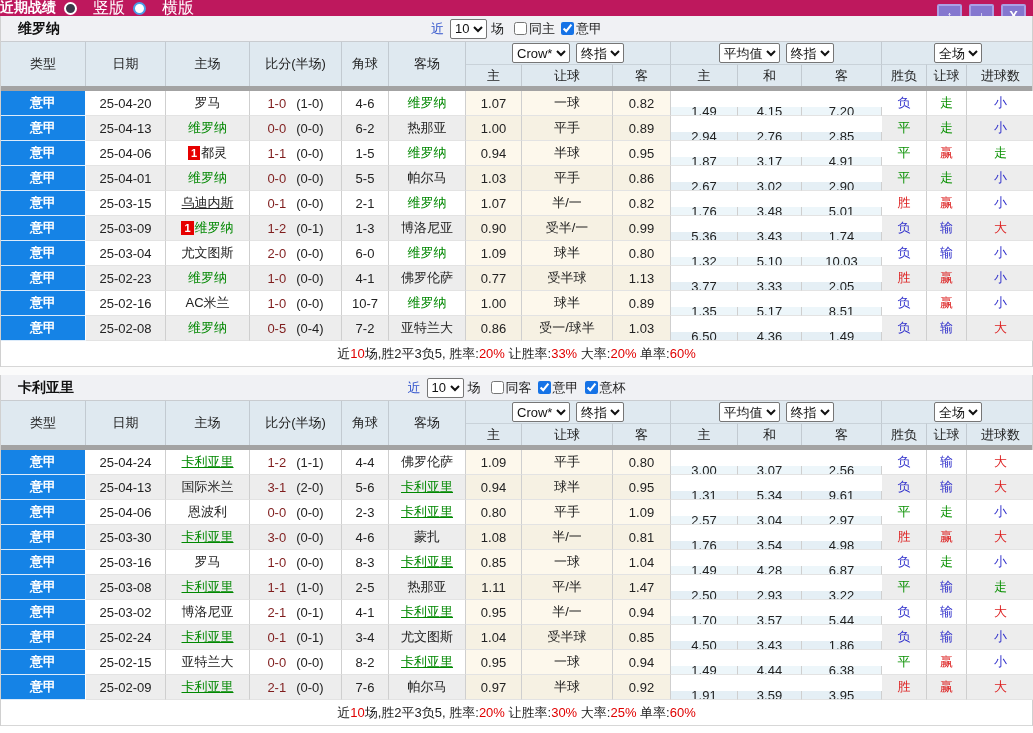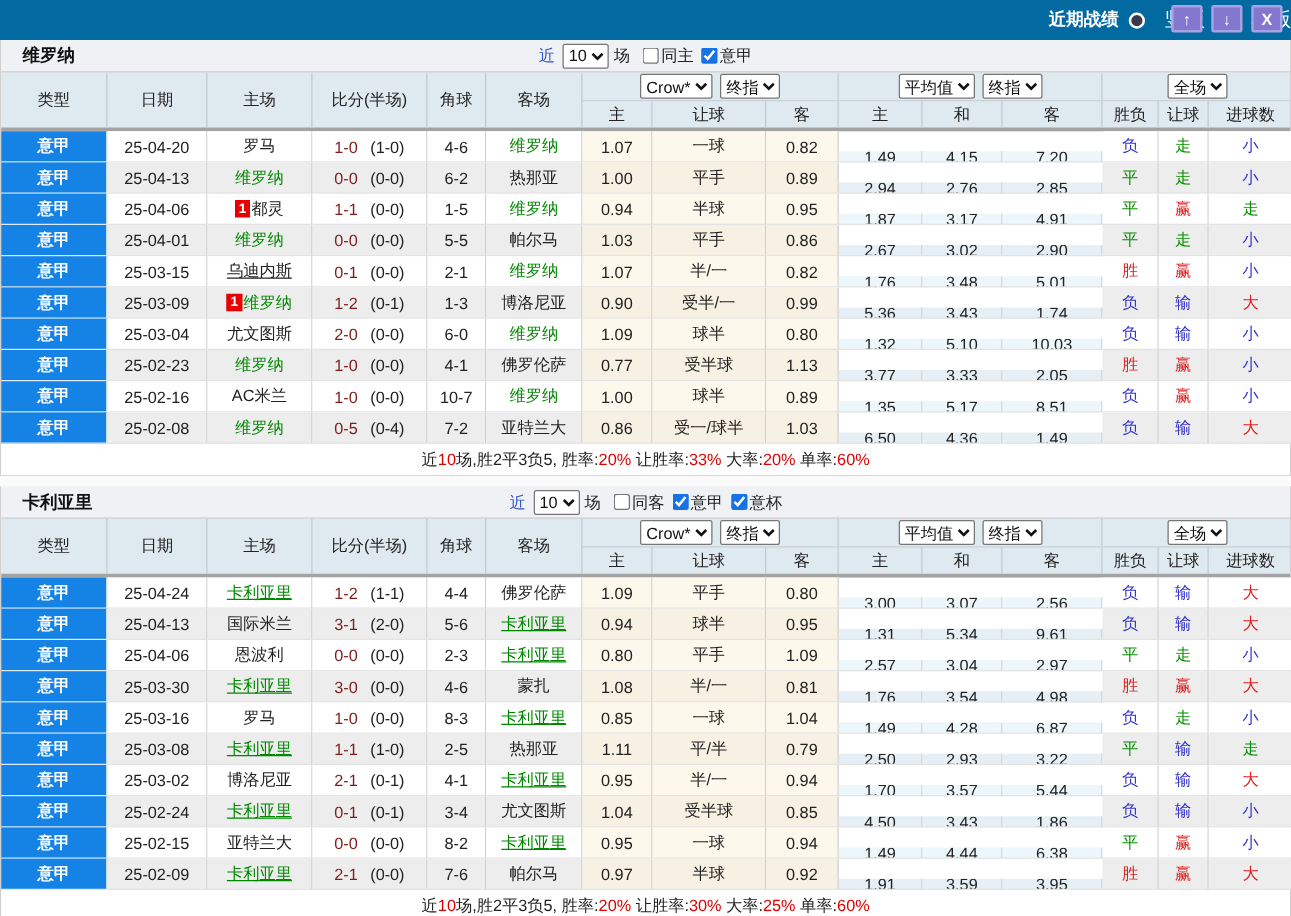--- a/index.html
+++ b/index.html
@@ -3,22 +3,22 @@
 <meta charset="utf-8">
 <style>
   * { box-sizing: border-box; margin: 0; padding: 0; }
   body {
     width: 1033px; height: 733px; overflow: hidden;
     font-family: "Liberation Sans", "DejaVu Sans", sans-serif;
     font-size: 13px; background: #ffffff; color: #222;
   }
   
   .titlebar {
-    height: 32px; background: #0369a1; position: relative;
-    display: flex; align-items: center; justify-content: flex-end;
+    height: 16px; background: #be185d; position: relative;
+    display: flex; align-items: center; justify-content: flex-start;
   }
   .titlebar .titlegroup { display: flex; align-items: center; gap: 8px; }
   .titlebar .wtitle { color: #fff; font-weight: bold; font-size: 14px; }
   .radio-opt { display: flex; align-items: center; gap: 16px; color: #fff; font-size: 16px; cursor: default; }
   .radio-dot { width: 13px; height: 13px; border-radius: 50%; display: inline-block; }
   .radio-dot.sel { background: #3a3a4a; border: 2px solid #ffffff; }
   .radio-dot.unsel { background: #ffffff; border: 2px solid #49a0e8; }
   .winbtns { position: absolute; right: 7px; top: 4px; display: flex; gap: 7px; }
   .winbtn {
     width: 25px; height: 22px; background: #8477cf; border: 2px solid #aba0e4;
@@ -40,21 +40,21 @@
     font-family: inherit; font-size: 13px; height: 20px;
     background: #fff; border: 1px solid #767676; border-radius: 2px; color: #111;
   }
   .filters label { display: flex; align-items: center; gap: 2px; margin-left: 6px; cursor: pointer; }
   .filters input[type="checkbox"] { width: 13px; height: 13px; accent-color: #1673e6; }
   
   .grid15 {
     display: grid;
     grid-template-columns: 85px 80px 84px 92px 47px 77px 56px 91px 58px 67px 64px 80px 45px 40px 67px;
   }
-  .hdr { grid-template-rows: 22px 22px; background: #dfe9f0; border-bottom: 3px solid #a3a3a3; }
+  .hdr { grid-template-rows: 22px 22px; background: #dfe9f0; border-bottom: 5px solid #a3a3a3; }
   .hcell, .hsub, .hgroup {
     display: flex; align-items: center; justify-content: center;
     border-right: 1px solid #c2cad1; color: #222;
   }
   .hcell { grid-row: 1 / 3; }
   .hsub { grid-row: 2; border-top: 1px solid #c9d2d9; }
   .hgroup { grid-row: 1; gap: 6px; }
   .c1{grid-column:1}.c2{grid-column:2}.c3{grid-column:3}.c4{grid-column:4}.c5{grid-column:5}.c6{grid-column:6}
   .g1{grid-column:7/10}.g2{grid-column:10/13}.g3{grid-column:13/16;border-right:none}
   .s7{grid-column:7}.s8{grid-column:8}.s9{grid-column:9}.s10{grid-column:10}.s11{grid-column:11}
@@ -602,21 +602,21 @@
         <div class="cell score">
           <span class="ft">1-1</span>
           <span class="ht">(1-0)</span>
         </div>
         <div class="cell">2-5</div>
         <div class="cell team-link">
           <span>热那亚</span>
         </div>
         <div class="cell odds">1.11</div>
         <div class="cell odds">平/半</div>
-        <div class="cell odds">0.79</div>
+        <div class="cell odds">1.47</div>
         <div class="cell avg">2.50</div>
         <div class="cell avg">2.93</div>
         <div class="cell avg">3.22</div>
         <div class="cell res-g">平</div>
         <div class="cell res-b">输</div>
         <div class="cell res-g">走</div>
       </div>
       <div class="grid15 row">
         <div class="cell league">意甲</div>
         <div class="cell">25-03-02</div>

